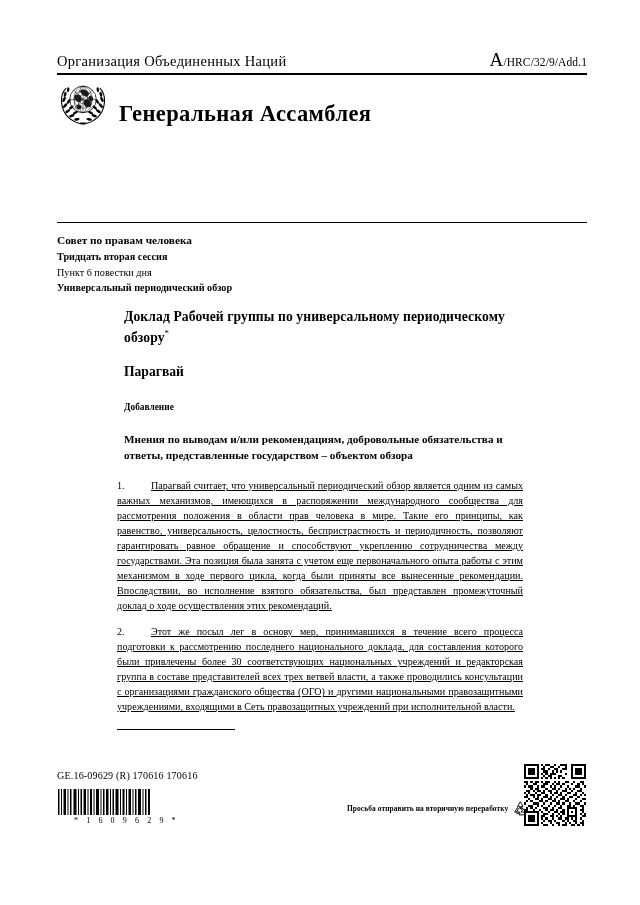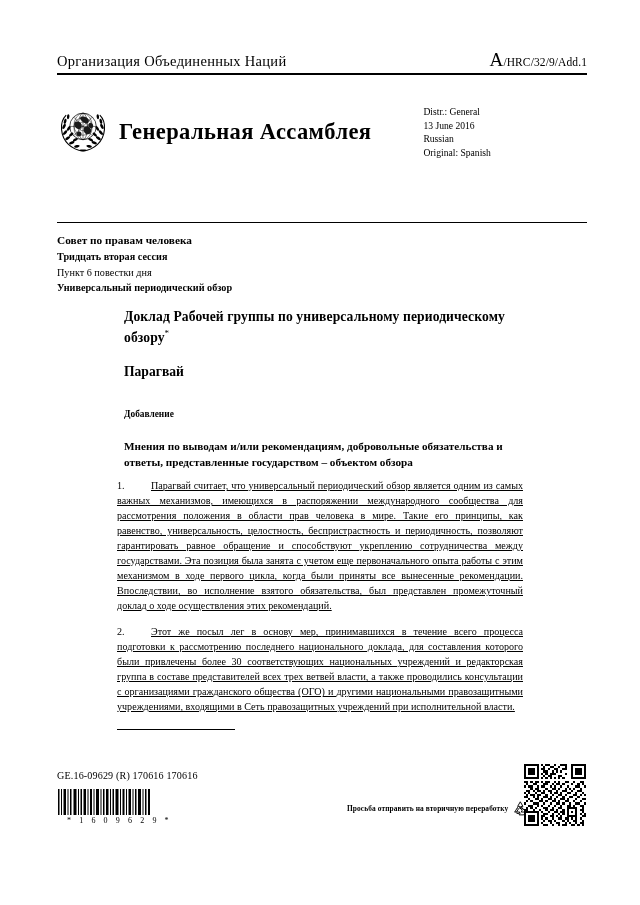--- a/index.html
+++ b/index.html
@@ -51,22 +51,22 @@
     line-height: 1;
   }
   .rule-thick {
     margin-top: 3px;
     border-top: 2.2px solid #000;
     width: 100%;
   }
 
   .masthead-row2 {
     display: flex;
-    align-items: center;
-    margin-top: 24px;
+    align-items: flex-end;
+    margin-top: 2px;
   }
   .un-emblem {
     width: 52px;
     height: 48px;
     flex: 0 0 52px;
     margin-top: 2px;
   }
   .assembly-title {
     font-size: 22.5px;
     font-weight: bold;
@@ -124,21 +124,21 @@
     vertical-align: super;
   }
   .country {
     font-size: 13.6px;
     font-weight: bold;
     margin-top: 17px;
   }
   .addendum {
     font-size: 9.4px;
     font-weight: bold;
-    margin-top: 29px;
+    margin-top: 22px;
   }
   .subject-title {
     font-size: 11.2px;
     font-weight: bold;
     line-height: 1.45;
     margin-top: 19px;
     width: 392px;
   }
 
   
@@ -206,21 +206,21 @@
   }
   .barcode {
     height: 26px;
     width: 94px;
     display: block;
   }
   .barcode-digits {
     font-size: 8px;
     letter-spacing: 3.1px;
     margin-top: 1px;
-    margin-left: 10px;
+    margin-left: 17px;
     white-space: nowrap;
   }
 
   .recycle-line {
     position: absolute;
     left: 299px;
     top: 800px;
     display: flex;
     align-items: center;
   }
@@ -319,26 +319,20 @@
           <ellipse cx="78" cy="44" rx="5.2" ry="2.5" transform="rotate(55 78 44)"></ellipse>
           <ellipse cx="73" cy="56" rx="5.2" ry="2.5" transform="rotate(40 73 56)"></ellipse>
           <ellipse cx="65" cy="66" rx="5.2" ry="2.5" transform="rotate(25 65 66)"></ellipse>
 
           <rect x="44" y="85" width="12" height="3.4" rx="1.4"></rect>
         </g>
       </svg>
 
       <div class="assembly-title">Генеральная Ассамблея</div>
 
-      <div class="distr-block">
-        <div>Distr.: General</div>
-        <div>13 June 2016</div>
-        <div>Russian</div>
-        <div>Original: Spanish</div>
-      </div>
     </div>
   </div>
 
   <div class="rule-mid"></div>
 
   <div class="council-block">
     <div class="ln-1">Совет по правам человека</div>
     <div class="ln-b">Тридцать вторая сессия</div>
     <div>Пункт 6 повестки дня</div>
     <div class="ln-b">Универсальный периодический обзор</div>

